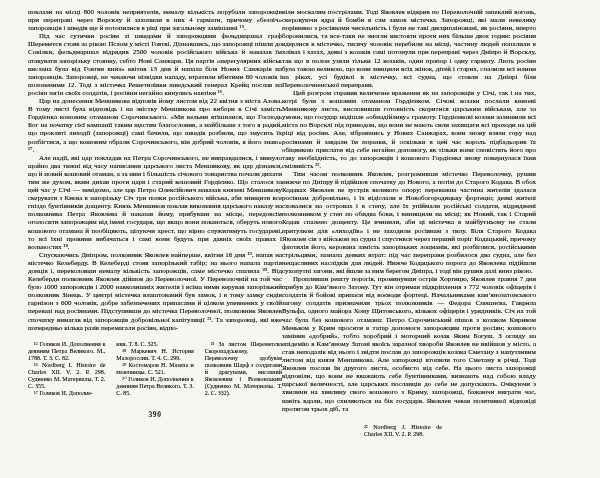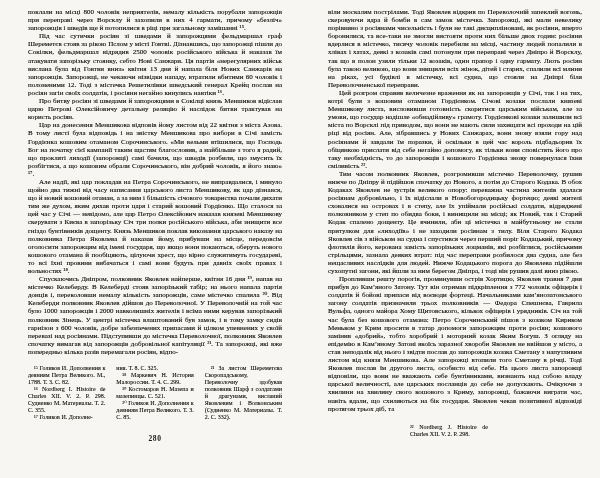--- a/index.html
+++ b/index.html
@@ -11,21 +11,20 @@
     height: 478px;
     background: #f7f6f2;
     overflow: hidden;
   }
   .spread {
     box-sizing: border-box;
     width: 600px;
     height: 478px;
     padding: 8px 18px 0 28px;
     display: flex;
-    gap: 46px;
   }
   .page {
     flex: 0 0 254px;
     width: 254px;
     font-family: "Liberation Serif", "DejaVu Serif", serif;
     color: #1b1813;
   }
   .main-text {
     font-size: 7px;
     line-height: 8.1px;
@@ -67,21 +66,20 @@
 </style>
 </head>
 <body>
 
 <div class="spread">
 
   <div class="page">
     <div class="main-text">
       <p class="para">поклали на місці 800 чоловік неприятелів, немалу кількість порубали запорожців при переправі через Ворсклу й захопили в них 4 гармати, причому «безліч» запорожців і шведів ще й потопилися в ріці при загальному замішанні ¹⁵.</p>
       <p class="para indent">Під час сутички росіян зі шведами й запорожцями фельдмаршал граф Шереметєв стояв за рікою Пслом у місті Говтві. Дізнавшись, що запорожці пішли до Сокілки, фельдмаршал відрядив 2500 чоловік російського війська й наказав їм атакувати запорізьку стоянку, себто Нові Санжари. Ця партія «нерегулярних військ вислана була від Говтви вниз» квітня 13 дня й напала біля Нових Санжарів на запорожців. Запорожці, не чекаючи нізвідки нападу, втратили вбитими 60 чоловік і полоненими 12. Тоді з містечка Решетилівки шведський генерал Крейц послав на росіян загін своїх солдатів, і росіяни негайно кинулись навтіки ¹⁶.</p>
-      <p class="para indent">Про битву росіян зі шведами й запорожцями в Сокілці князь Меншиков відіслав царю Петрові Олексійовичу детальну реляцію й наслідок битви трактував на користь росіян.</p>
       <p class="para indent">Цар на донесення Меншикова відповів йому листом від 22 квітня з міста Азова. В тому листі була відповідь і на звістку Меншикова про вибори в Січі замість Гордієнка кошовим отаманом Сорочинського. «Ми вельми втішилися, що Господь Бог на початку сієї кампанії таким щастям благословив, а найбільше з того я радий, що прокляті лиходії (запорожці) самі бачили, що шведів розбили, що змусить їх розбігтися, а що кошовим обрали Сорочинського, він добрий чоловік, я його знаю» ¹⁷.</p>
       <p class="para indent">Але надії, які цар покладав на Петра Сорочинського, не виправдалися, і минуло щойно два тижні від часу написання царського листа Меншикову, як цар дізнався, що й новий кошовий отаман, а за ним і більшість січового товариства почали дихати тим же духом, яким дихав проти царя і старий кошовий Гордієнко. Що сталося за цей час у Січі — невідомо, але цар Петро Олексійович наказав князеві Меншикову скерувати з Києва в запорізьку Січ три полки російського війська, аби знищити все гніздо бунтівників дощенту. Князь Меншиков поклав виконання царського наказу на полковника Петра Яковлева й наказав йому, прибувши на місце, передовсім оголосити запорожцям від імені государя, що якщо вони покаються, оберуть нового кошового отамана й пообіцяють, цілуючи хрест, що вірно служитимуть государеві, то всі їхні провини вибачаться і самі вони будуть при давніх своїх правах і вольностях ¹⁸.</p>
       <p class="para indent">Спускаючись Дніпром, полковник Яковлев найперше, квітня 16 дня ¹⁹, напав на містечко Келеберду. В Келеберді стояв запорізький табір; на нього напала партія донців і, переколовши немалу кількість запорожців, саме містечко спалила ²⁰. Від Келеберди полковник Яковлев дійшов до Переволочної. У Переволочній на той час було 1000 запорожців і 2000 навколишніх жителів і всіма ними керував запорізький полковник Зінець. У центрі містечка влаштований був замок, і в тому замку сидів гарнізон з 600 чоловік, добре забезпечених припасами й цілком упевнених у своїй перевазі над росіянами. Підступивши до містечка Переволочної, полковник Яковлев спочатку вимагав від запорожців добровільної капітуляції ²¹. Та запорожці, які вже попередньо кілька разів перемагали росіян, відпо-</p>
     </div>
 
     <div class="footnotes">
       <div class="fn-col">
         <div class="fn">¹⁵ Голиков И. Дополнения к деяниям Петра Великого. М., 1788. Т. 3. С. 82.</div>
         <div class="fn">¹⁶ Nordberg I. Histoire de Charles XII. V. 2. P. 298. Судиенко М. Материалы. Т. 2. С. 355.</div>
         <div class="fn">¹⁷ Голиков И. Дополне-</div>
@@ -90,21 +88,21 @@
         <div class="fn cont">ния. Т. 8. С. 325.</div>
         <div class="fn">¹⁸ Маркевич Н. История Малороссии. Т. 4. С. 299.</div>
         <div class="fn">¹⁹ Костомаров Н. Мазепа и мазепинцы. С. 521.</div>
         <div class="fn">²⁰ Голиков И. Дополнения к деяниям Петра Великого. Т. 3. С. 85.</div>
       </div>
       <div class="fn-col">
         <div class="fn">²¹ За листом Шереметєва Скоропадському, Переволочну здобував полковник Шарф з солдатами й драгунами, висланий Яковлевим і Волконським (Судиенко М. Материалы. Т. 2. С. 332).</div>
       </div>
     </div>
 
-    <div class="page-number">280</div>
+    <div class="page-number">390</div>
   </div>
 
   <div class="page">
     <div class="main-text">
       <p class="para">віли москалям пострілами. Тоді Яковлев відкрив по Переволочній запеклий вогонь, скеровуючи ядра й бомби в сам замок містечка. Запорожці, які мали невелику порівняно з росіянами чисельність і були не такі дисципліновані, як росіяни, вперто боронилися, та все-таки не змогли вистояти проти них більше двох годин: росіяни вдерлися в містечко, тисячу чоловік перебили на місці, частину людей попалили в хлівах і хатах, деякі з козаків самі потонули при переправі через Дніпро й Ворсклу, так що в полон узяли тільки 12 козаків, один прапор і одну гармату. Лють росіян була такою великою, що вони знищили всіх жінок, дітей і старих, спалили всі млини на ріках, усі будівлі в містечку, всі судна, що стояли на Дніпрі біля Переволочненської переправи.</p>
       <p class="para indent">Цей розгром справив величезне враження як на запорожців у Січі, так і на тих, котрі були з кошовим отаманом Гордієнком. Січові козаки послали князеві Меншикову листа, висловивши готовність скоритися царським військам, але за умови, що государ надішле «обнадійливу» грамоту. Гордієнкові козаки залишили всі міста по Ворсклі під приводом, що вони не мають сили захищати всі проходи на цій ріці від росіян. Але, зібравшись у Нових Санжарах, вони знову взяли гору над росіянами й завдали їм поразки, й оскільки в цей час король підбадьорив їх обіцянкою прислати від себе негайно допомогу, як тільки вони сповістять його про таку необхідність, то до запорожців і кошового Гордієнка знову повернулася їхня сміливість ²².</p>
       <p class="para indent">Тим часом полковник Яковлев, розгромивши містечко Переволочну, рушив нижче по Дніпру й підійшов спочатку до Нового, а потім до Старого Кодака. В обох Кодаках Яковлев не зустрів великого опору: переважна частина жителів здалася росіянам добровільно, і їх відіслали в Новобогородицьку фортецю; деякі жителі сховалися на островах і в степу, але їх упіймали російські солдати, відряджені полковником у степ по обидва боки, і винищили на місці; як Новий, так і Старий Кодак спалено дощенту. Це вчинили, аби ці містечка в майбутньому не стали притулком для «лиходіїв» і не заходили росіянам з тилу. Біля Старого Кодака Яковлев сів з військом на судна і спустився через перший поріг Кодацький, причому флотилія його, керована замість запорізьких лоцманів, які розбіглися, російськими стрільцями, зазнала деяких втрат: під час переправи розбилося два судна, але без нещасливих наслідків для людей. Нижче Кодацького порога до Яковлева підійшли сухопутні загони, які йшли за ним берегом Дніпра, і тоді він рушив далі вниз рікою.</p>
       <p class="para indent">Пропливши решту порогів, проминувши острів Хортицю, Яковлев травня 7 дня прибув до Кам’яного Затону. Тут він отримав підкріплення з 772 чоловік офіцерів і солдатів й бойові припаси від воєводи фортеці. Начальниками кам’янозатонського загону солдатів призначили трьох полковників — Федора Спешнєва, Гаврила Вульфа, одного майора Хому Щитовського, кількох офіцерів і урядників. Січ на той час була без кошового отамана: Петро Сорочинський пішов з козаком Кириком Меньком у Крим просити в татар допомоги запорожцям проти росіян; кошового замінив «добрий», тобто хоробрий і моторний козак Яким Богуш. З огляду на епідемію в Кам’яному Затоні якоїсь заразної хвороби Яковлев не ввійшов у місто, а став неподалік від нього і звідти послав до запорожців козака Сметану з напутливим листом від князя Меншикова. Але запорожці втопили того Сметану в річці. Тоді Яковлев послав їм другого листа, особисто від себе. На цього листа запорожці відповіли, що вони не вважають себе бунтівниками, визнають над собою владу царської величності, але царських посланців до себе не допускають. Очікуючи з хвилини на хвилину свого кошового з Криму, запорожці, бажаючи виграти час, навіть вдали, що схиляються на бік государя. Яковлев чекав позитивної відповіді протягом трьох діб, та</p>
     </div>
 

